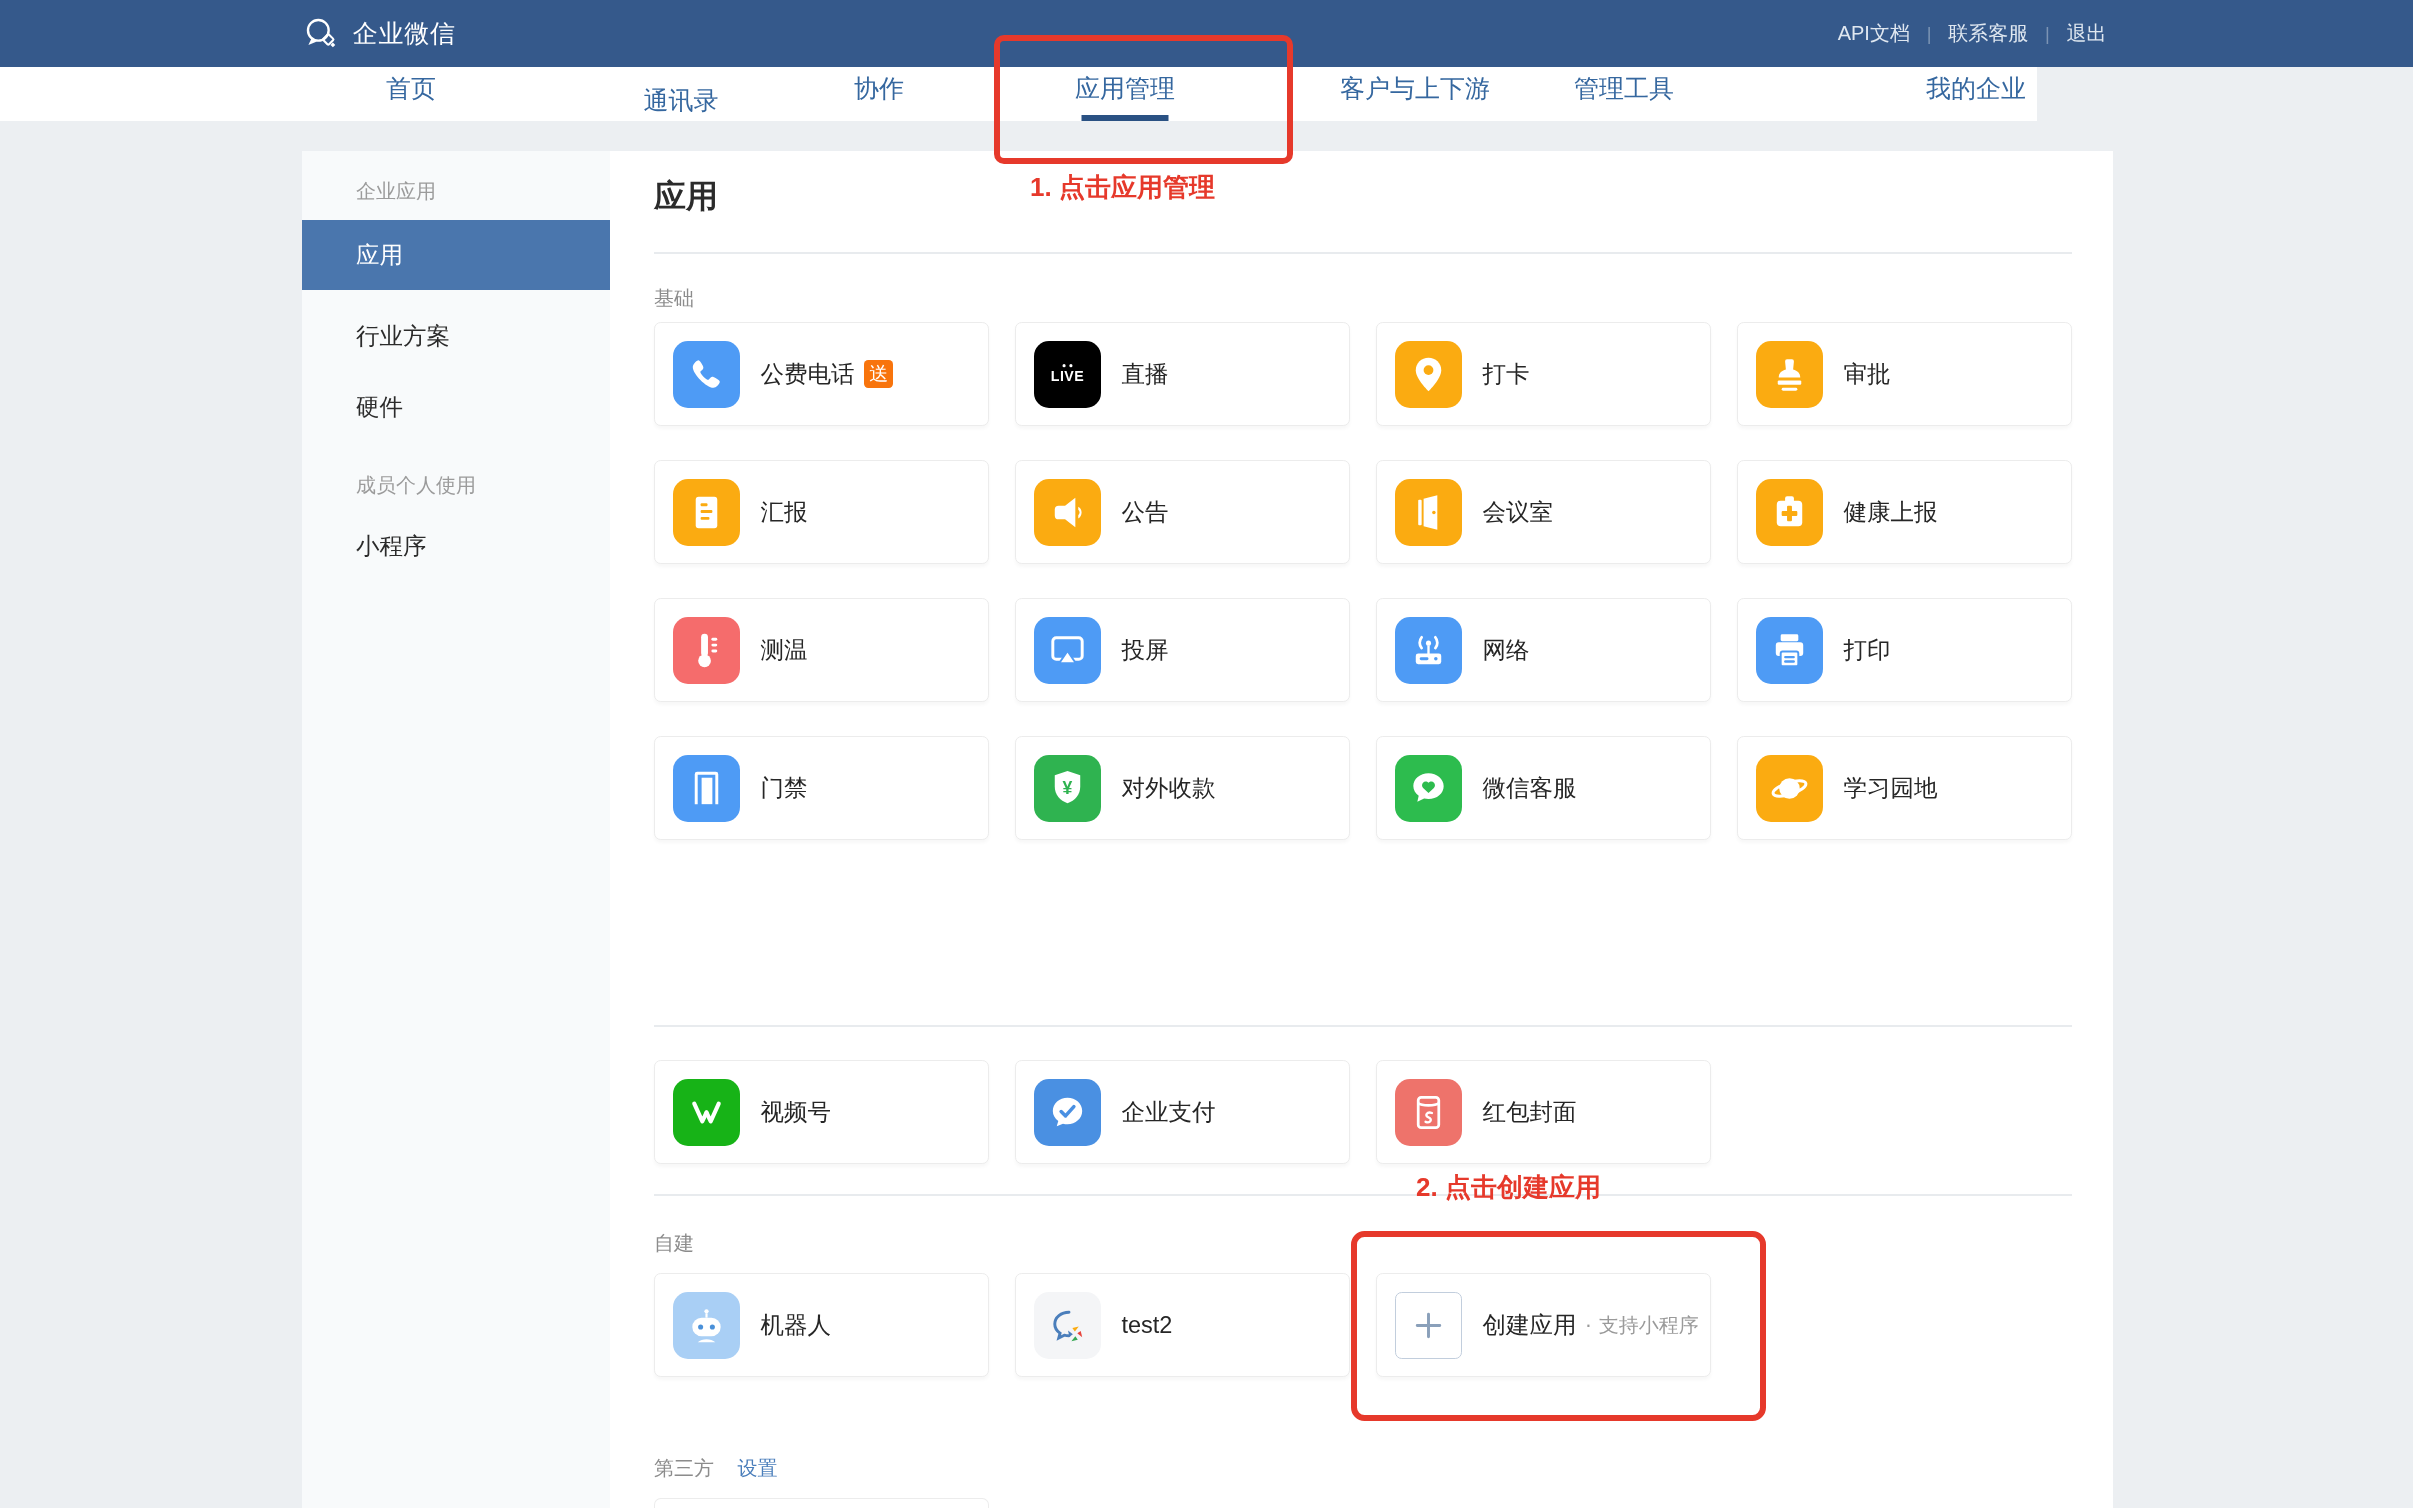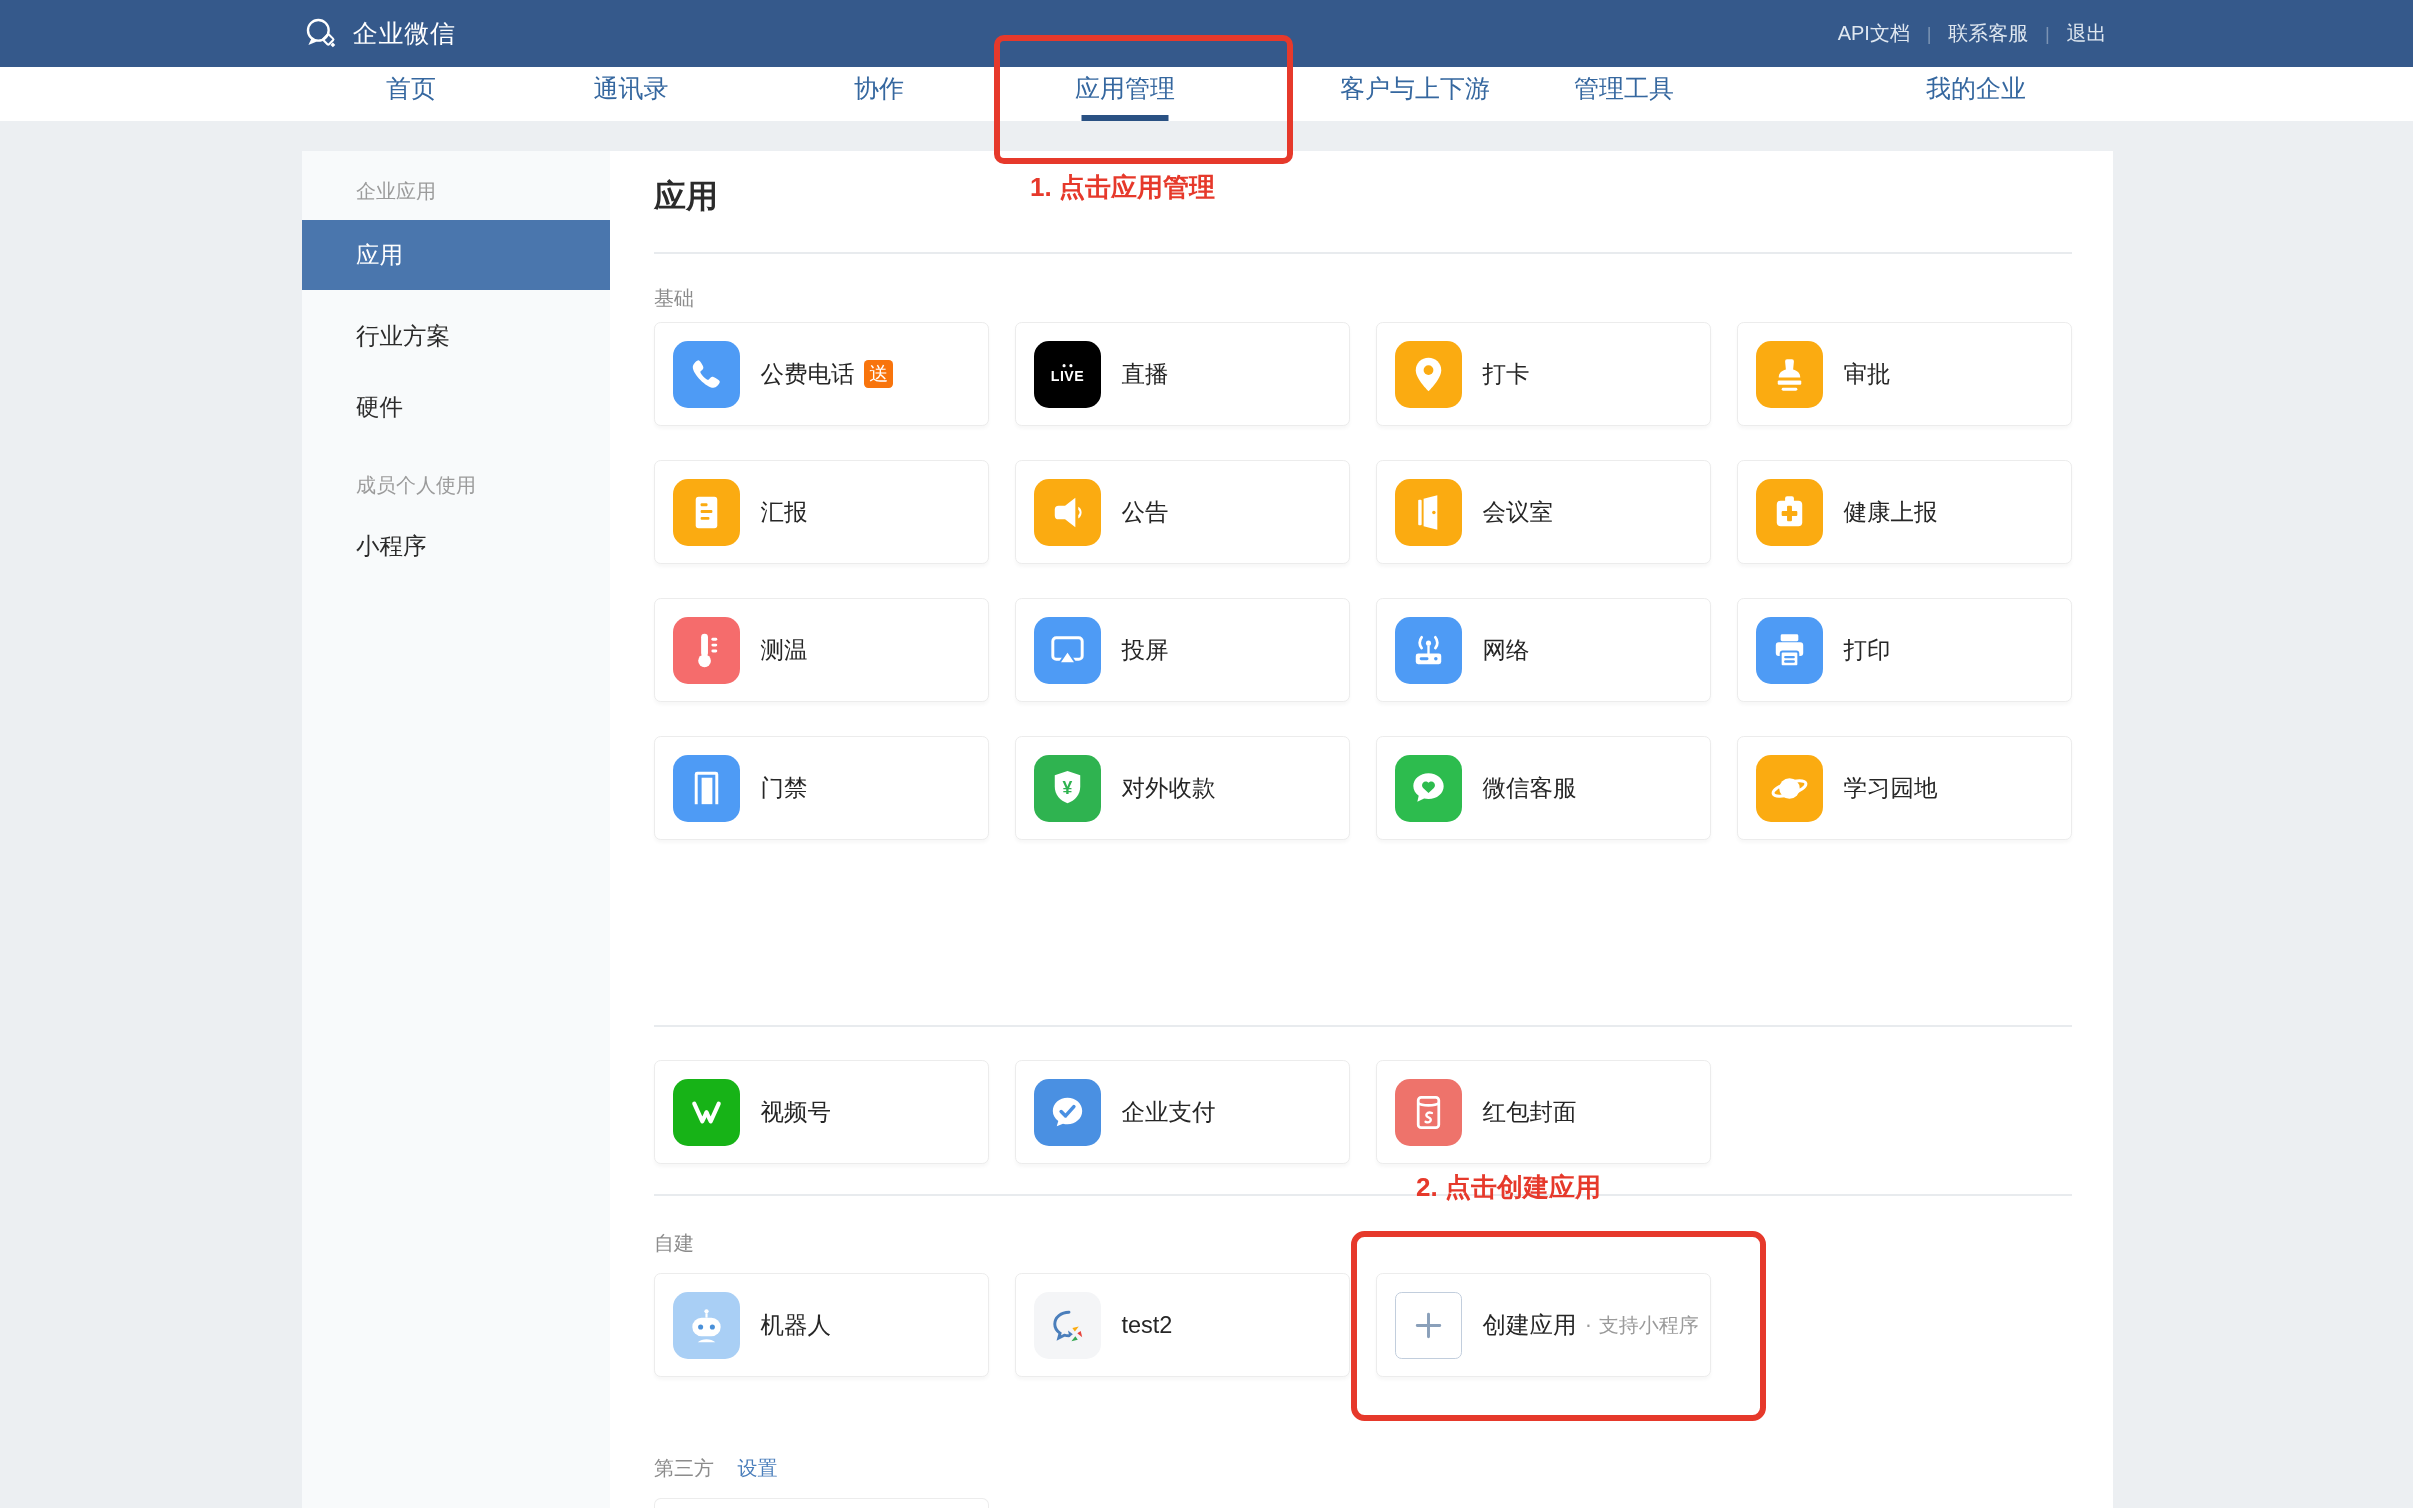--- a/index.html
+++ b/index.html
@@ -16,21 +16,21 @@
     z-index:20;
   }
   .brand{display:flex;align-items:center;margin-left:302px;gap:11.7px;}
   .brand svg{width:39px;height:35px;display:block;}
   .brand-name{color:#fff;font-size:25px;letter-spacing:0.8px;}
   .toplinks{display:flex;align-items:center;margin-right:303px;font-size:20px;color:#dfe7f0;}
   .toplinks .lnk{cursor:pointer;padding:0 3.4px;}
   .toplinks .sep{color:#7b93b4;margin:0 13.4px;font-size:18.4px;}
   
   .navbar{
-    position:absolute;left:0;top:55px;width:2413px;height:66px;background:#ffffff;z-index:10;
+    position:absolute;left:0;top:55px;width:2037px;height:66px;background:#ffffff;z-index:10;
   }
   .nav-item{
     position:absolute;top:0;height:66px;line-height:66px;transform:translateX(-50%);
     font-size:25px;color:#35679f;white-space:nowrap;cursor:pointer;
   }
   .nav-item.active::after{
     content:"";position:absolute;left:50%;transform:translateX(-50%);
     bottom:0;width:87px;height:5.9px;background:#2a5183;
   }
   
@@ -106,21 +106,21 @@
       <span class="lnk">API文档</span>
       <span class="sep">|</span>
       <span class="lnk">联系客服</span>
       <span class="sep">|</span>
       <span class="lnk">退出</span>
     </nav>
 </header>
 
 <nav class="navbar">
     <div class="nav-item" style="left: 411px;">首页</div>
-    <div class="nav-item" style="left: 631px;">通讯录</div>
+    <div class="nav-item" style="left: 681px; margin-top: 12px;">通讯录</div>
     <div class="nav-item" style="left: 879px;">协作</div>
     <div class="nav-item active" style="left: 1125px;">应用管理</div>
     <div class="nav-item" style="left: 1415px;">客户与上下游</div>
     <div class="nav-item" style="left: 1624px;">管理工具</div>
     <div class="nav-item" style="left: 1976px;">我的企业</div>
   </nav>
 
 <div class="red-box box1"></div>
 
 <div class="panel">

